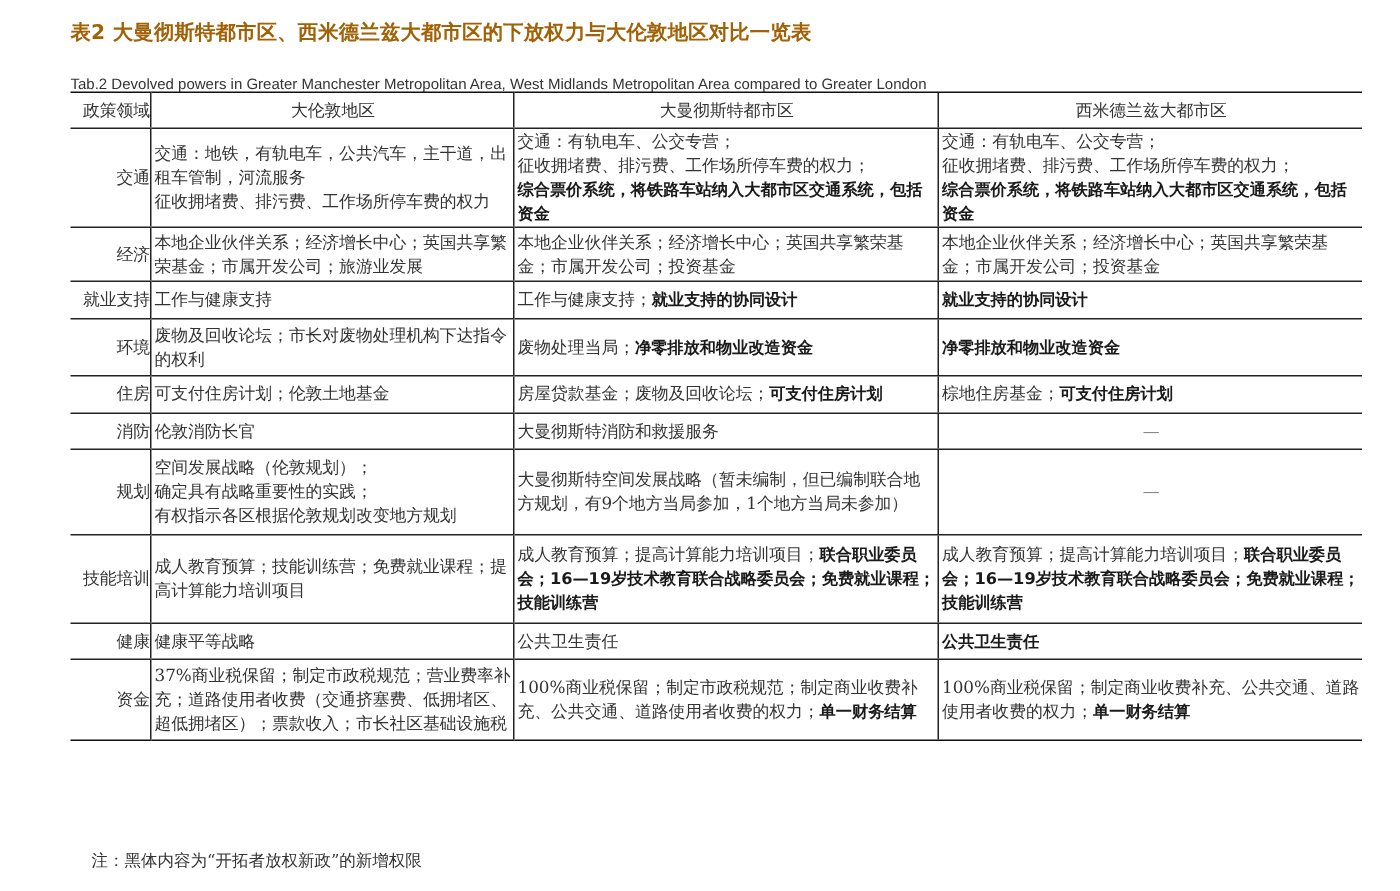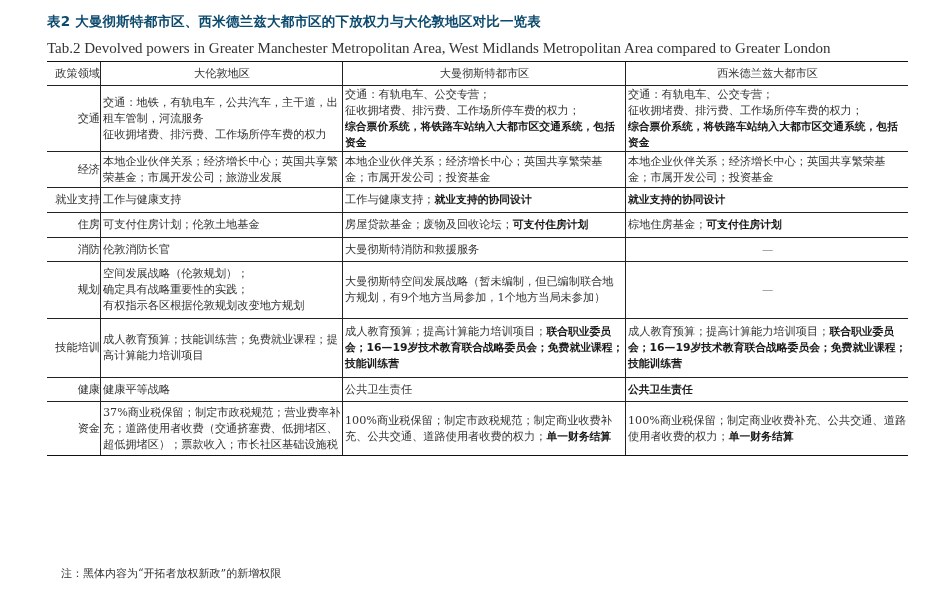--- a/index.html
+++ b/index.html
@@ -1,21 +1,21 @@
 <!DOCTYPE html>
 <html><head>
 <meta charset="utf-8">
 <style>
   html, body { margin:0; padding:0; background:#ffffff; }
   body { width:933px; height:594px; position:relative; overflow:hidden;
          font-family:"DejaVu Serif", "Liberation Serif", serif; color:#2a2a2a; }
   .title-cn { position:absolute; left:47px; top:13px; font-family:"DejaVu Sans", sans-serif;
-              font-weight:bold; font-size:13.5px; color:#0c4a6e; letter-spacing:0.2px; white-space:nowrap; }
-  .title-en { position:absolute; left:47px; top:40px; font-family:Liberation Serif, serif;
-              font-size:15px; color:#333; white-space:nowrap; }
+              font-weight:bold; font-size:13.5px; color:#a16207; letter-spacing:0.2px; white-space:nowrap; }
+  .title-en { position:absolute; left:47px; top:51px; font-family:Liberation Sans, sans-serif;
+              font-size:10px; color:#333; white-space:nowrap; }
   table.cmp { position:absolute; left:47px; top:61px; width:853px; border-collapse:collapse; table-layout:fixed; }
   table.cmp td, table.cmp th { border-top:1px solid #222; border-bottom:1px solid #222;
         font-size:11.2px; line-height:16px; padding:0 1px 0 2px; vertical-align:middle; text-align:left; font-weight:normal; color:#333; }
   table.cmp th { text-align:center; }
   table.cmp .c0 { width:53px; text-align:right; padding:0; }
   table.cmp .c1 { width:238px; }
   table.cmp .c2 { width:279px; }
   table.cmp .c3 { width:279px; }
   table.cmp td + td, table.cmp th + th { border-left:1px solid #222; }
   table.cmp tr.top td, table.cmp tr.top th { border-top:1.6px solid #111; }
@@ -73,20 +73,30 @@
       <tr style="height: 25px;">
         <td class="c0">就业支持</td>
         <td class="c1">
           <span class="ln">工作与健康支持</span>
         </td>
         <td class="c2"><span class="">工作与健康支持；</span><span class="b">就业支持的协同设计</span></td>
         <td class="c3">
           <span class="b ln">就业支持的协同设计</span>
         </td>
       </tr>
+      <tr style="height: 38px;">
+        <td class="c0">环境</td>
+        <td class="c1">
+          <span class="ln">废物及回收论坛；市长对废物处理机构下达指令的权利</span>
+        </td>
+        <td class="c2"><span class="">废物处理当局；</span><span class="b">净零排放和物业改造资金</span></td>
+        <td class="c3">
+          <span class="b ln">净零排放和物业改造资金</span>
+        </td>
+      </tr>
       <tr style="height: 25px;">
         <td class="c0">住房</td>
         <td class="c1">
           <span class="ln">可支付住房计划；伦敦土地基金</span>
         </td>
         <td class="c2"><span class="">房屋贷款基金；废物及回收论坛；</span><span class="b">可支付住房计划</span></td>
         <td class="c3"><span class="">棕地住房基金；</span><span class="b">可支付住房计划</span></td>
       </tr>
       <tr style="height: 24px;">
         <td class="c0">消防</td>

